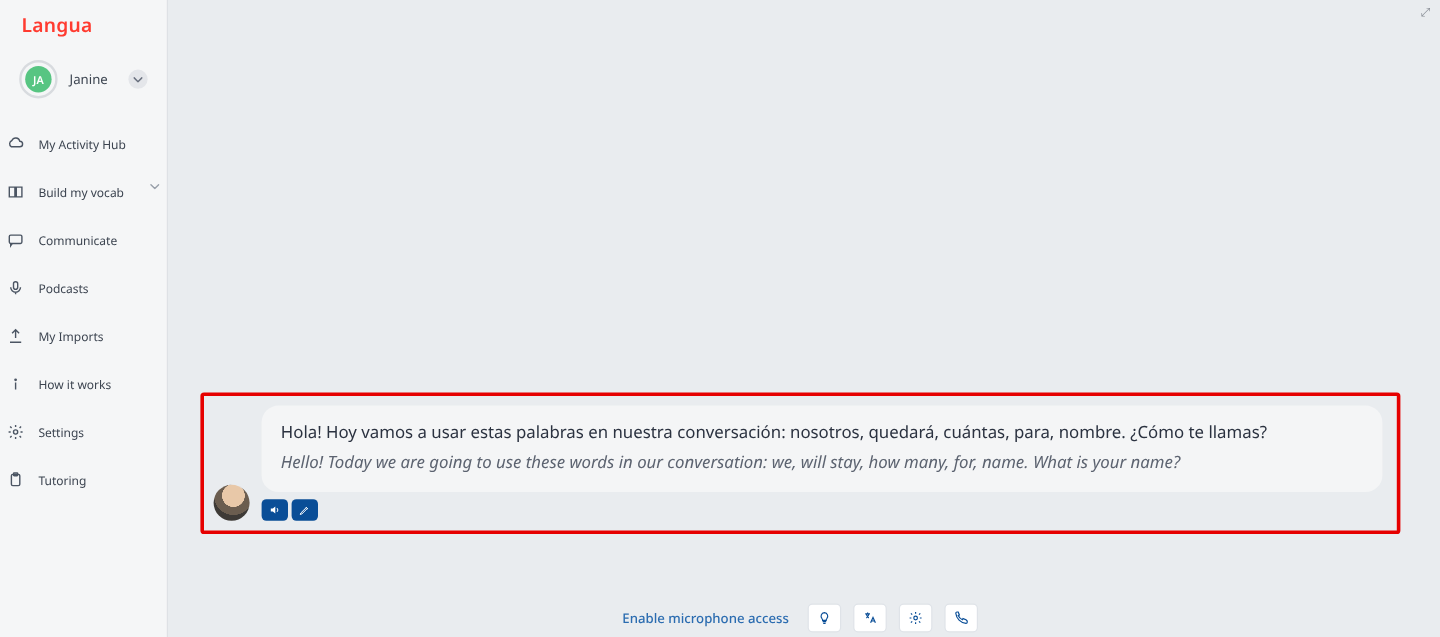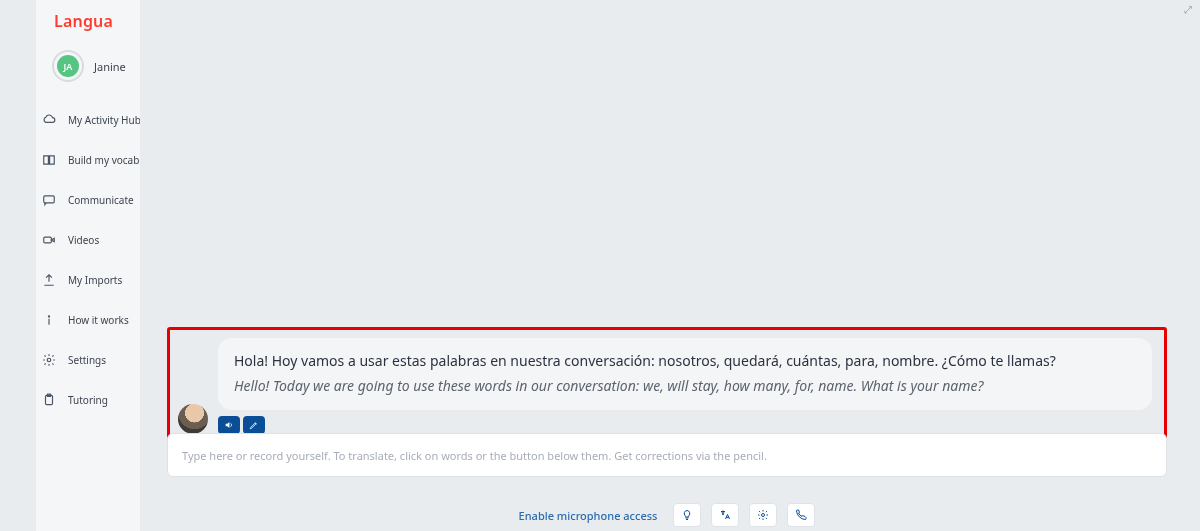--- a/index.html
+++ b/index.html
@@ -27,21 +27,20 @@
     overflow:hidden;
     font-size:12px;
     color:var(--text);
   }
   
   .sidebar{
     position:absolute;left:0;top:0;width:140px;height:531px;
     background:var(--sidebar-bg);
     border-right:1px solid var(--border);
     padding:0;
-    margin-left:36px;
   }
   .brand{
     padding:10px 18px 14px 18px;
     font-size:16px;font-weight:600;color:var(--brand);
     letter-spacing:0.2px;
   }
   .profile-row{
     display:flex;align-items:center;gap:10px;
     padding:4px 16px 18px 16px;
   }
@@ -197,25 +196,25 @@
           <svg viewBox="0 0 24 24" fill="none" stroke="currentColor" stroke-width="2">
             <rect x="3" y="5" width="18" height="12" rx="2"></rect>
             <path d="M7 17l-2 3v-3"></path>
           </svg>
         </span>
       <span class="label">Communicate</span>
     </div>
     <div class="nav-item">
       <span class="icon">
           <svg viewBox="0 0 24 24" fill="none" stroke="currentColor" stroke-width="2">
-            <rect x="3" y="7" width="13" height="10" rx="2"></rect>
-            <path d="M21 9l-5 3 5 3z"></path>
-          </svg>
-        </span>
-      <span class="label">Videos</span>
+            <rect x="9" y="3" width="6" height="11" rx="3"></rect>
+            <path d="M5 11a7 7 0 0 0 14 0M12 18v3"></path>
+          </svg>
+        </span>
+      <span class="label">Podcasts</span>
     </div>
     <div class="nav-item">
       <span class="icon">
           <svg viewBox="0 0 24 24" fill="none" stroke="currentColor" stroke-width="2">
             <path d="M12 3v12M7 8l5-5 5 5M4 21h16"></path>
           </svg>
         </span>
       <span class="label">My Imports</span>
     </div>
     <div class="nav-item">
@@ -271,23 +270,20 @@
             <svg viewBox="0 0 24 24" fill="none" stroke="currentColor" stroke-width="2">
                 <path d="M3 21l3-1 11-11-2-2L4 18l-1 3z"></path>
                 <path d="M14 6l4 4"></path>
               </svg>
           </div>
         </div>
       </div>
     </div>
   </div>
 
-  <div class="composer">
-    <input type="text" placeholder="Type here or record yourself. To translate, click on words or the button below them. Get corrections via the pencil." style="">
-  </div>
 
   <div class="footer-row">
     <a class="mic-link">Enable microphone access</a>
     <div class="footer-btn">
       <svg viewBox="0 0 24 24" fill="none" stroke="currentColor" stroke-width="2">
           <path d="M9 18h6M10 21h4M12 3a6 6 0 0 0-4 10c1 1 1 2 1 3h6c0-1 0-2 1-3a6 6 0 0 0-4-10z"></path>
         </svg>
     </div>
     <div class="footer-btn">
       <svg viewBox="0 0 24 24" fill="none" stroke="currentColor" stroke-width="2">

